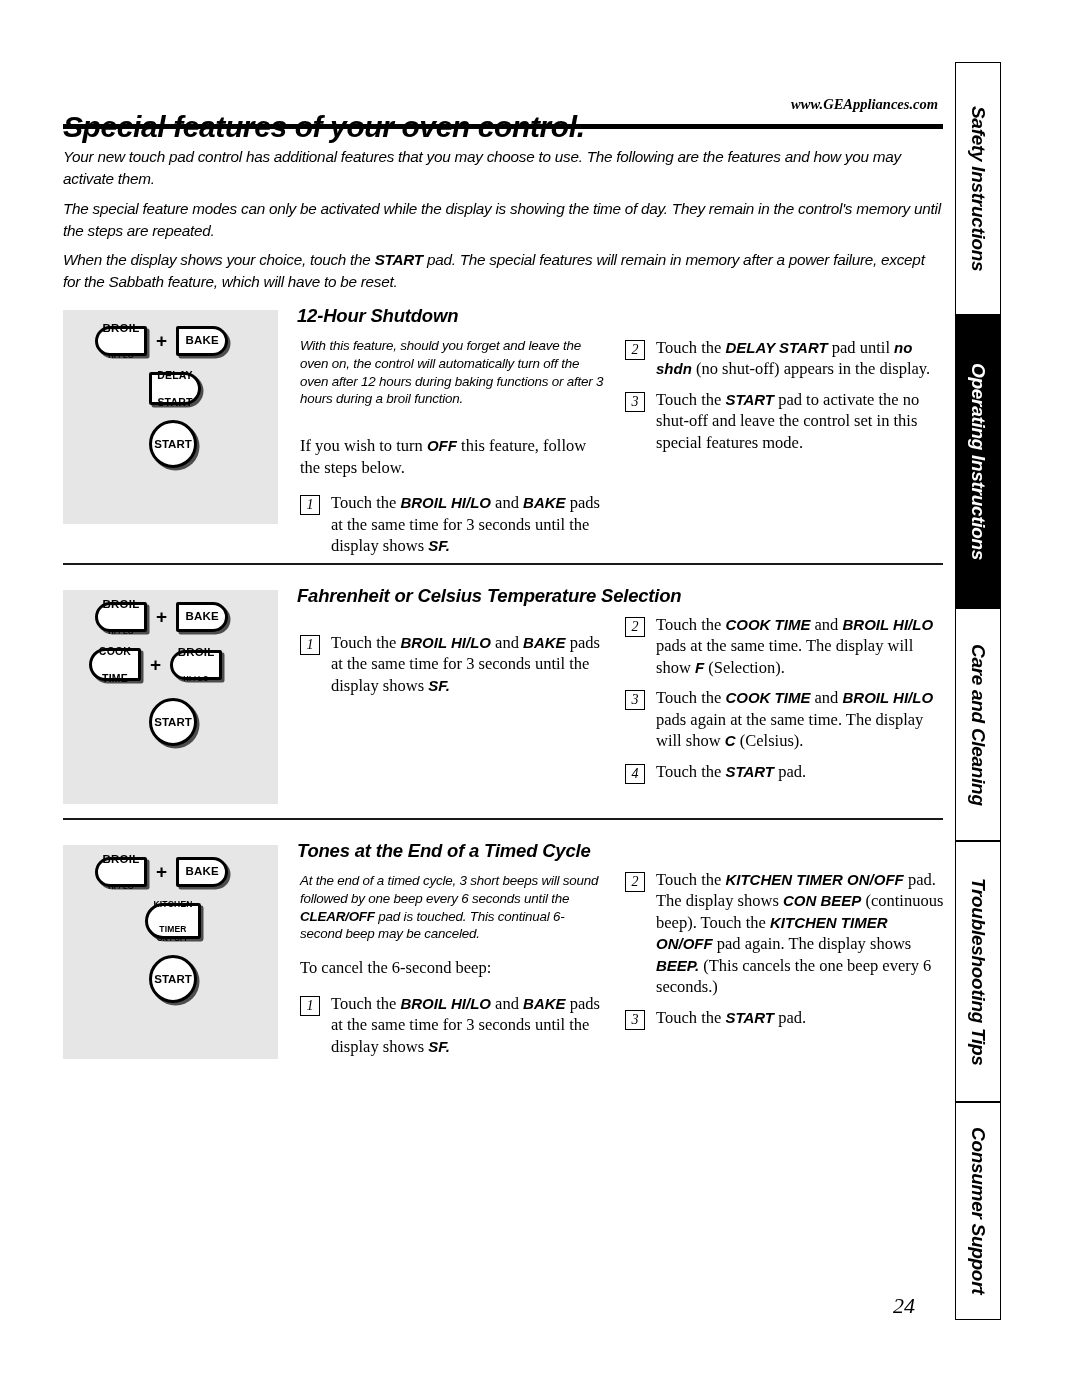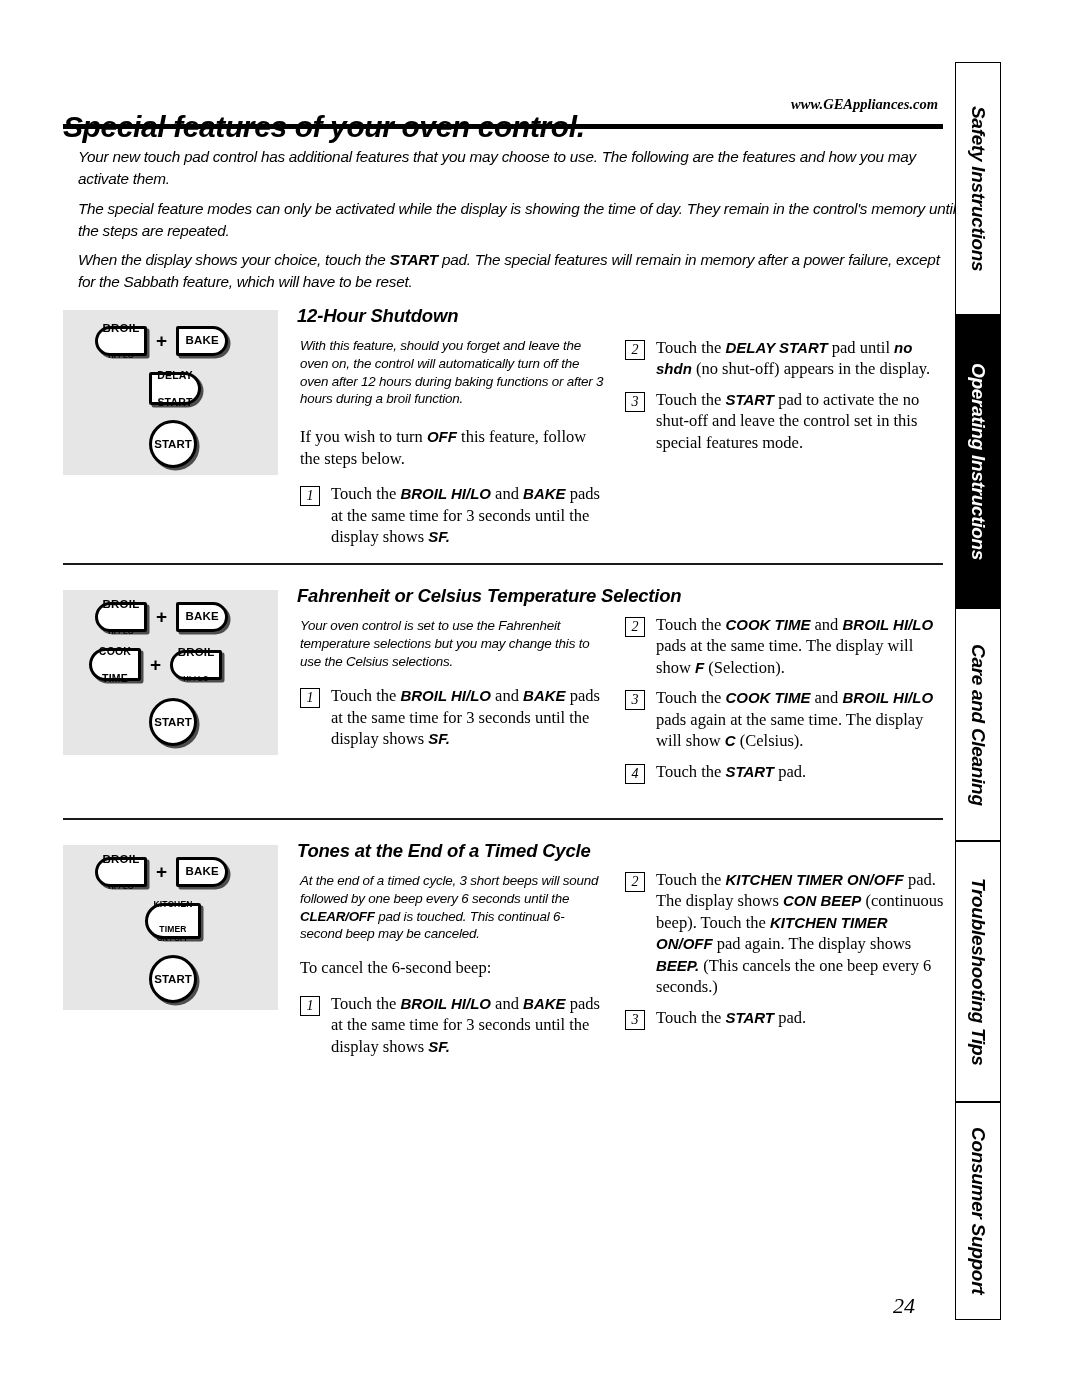--- a/index.html
+++ b/index.html
@@ -27,21 +27,21 @@
     font-size: 14.5px;
     position: absolute; right: 5px; top: 14px;
   }
   #header-rule {
     position: absolute; left: 63px; top: 124px;
     width: 880px; height: 5px; background: #000;
   }
 
   
   .intro {
-    position: absolute; left: 78px; width: 880px;
+    position: absolute; left: 63px; width: 880px;
     font-family: "Liberation Sans", sans-serif;
     font-style: italic; font-size: 15.3px; line-height: 1.42;
     letter-spacing: -0.25px;
   }
   #intro1 { top: 146px; }
   #intro2 { top: 198px; }
   #intro3 { top: 249px; }
   .intro b { font-weight: bold; font-style: italic; }
 
   
@@ -53,21 +53,21 @@
   .divider {
     position: absolute; left: 63px; width: 880px;
     height: 2px; background: #1a1a1a;
   }
   #div1 { top: 563px; }
   #div2 { top: 818px; }
 
   
   .pad-panel {
     position: absolute; left: 0; top: 5px;
-    width: 215px; height: 165px;
+    width: 215px; height: 214px;
     background: #e6e6e6;
   }
   .pad-row { position: absolute; display: flex; align-items: center; }
 
   .pad {
     position: relative;
     background: #fff;
     border: 3px solid #000;
     box-shadow: 2.5px 2.5px 0 #4d4d4d;
     font-family: "Liberation Sans", sans-serif;
@@ -227,21 +227,21 @@
         <div class="pad-start">
           <span>START</span>
         </div>
       </div>
     </div>
 
     <div class="sec-head">12-Hour Shutdown</div>
 
     <div class="col-left" style="top:32px;">
       <div class="note">With this feature, should you forget and leave the oven on, the control will automatically turn off the oven after 12 hours during baking functions or after 3 hours during a broil function.</div>
-      <div class="para" style="margin-top:18px;">
+      <div class="para" style="margin-top:27px;">
         <span>If you wish to turn </span><b>OFF</b><span> this feature, follow the steps below.</span>
       </div>
       <div style="margin-top:14px;">
         <div class="step">
           <div class="step-num">1</div>
           <div class="step-txt">
             <span>Touch the </span><b>BROIL HI/LO</b><span> and </span><b>BAKE</b><span> pads at the same time for 3 seconds until the display shows </span><b>SF.</b>
           </div>
         </div>
       </div>
@@ -291,21 +291,20 @@
       <div class="pad-row" style="left:86px; top:108px;">
         <div class="pad-start">
           <span>START</span>
         </div>
       </div>
     </div>
 
     <div class="sec-head">Fahrenheit or Celsius Temperature Selection</div>
 
     <div class="col-left" style="top:32px;">
-      <div class="note">Your oven control is set to use the Fahrenheit temperature selections but you may change this to use the Celsius selections.</div>
       <div style="margin-top:15px;">
         <div class="step">
           <div class="step-num">1</div>
           <div class="step-txt">
             <span>Touch the </span><b>BROIL HI/LO</b><span> and </span><b>BAKE</b><span> pads at the same time for 3 seconds until the display shows </span><b>SF.</b>
           </div>
         </div>
       </div>
     </div>
 

